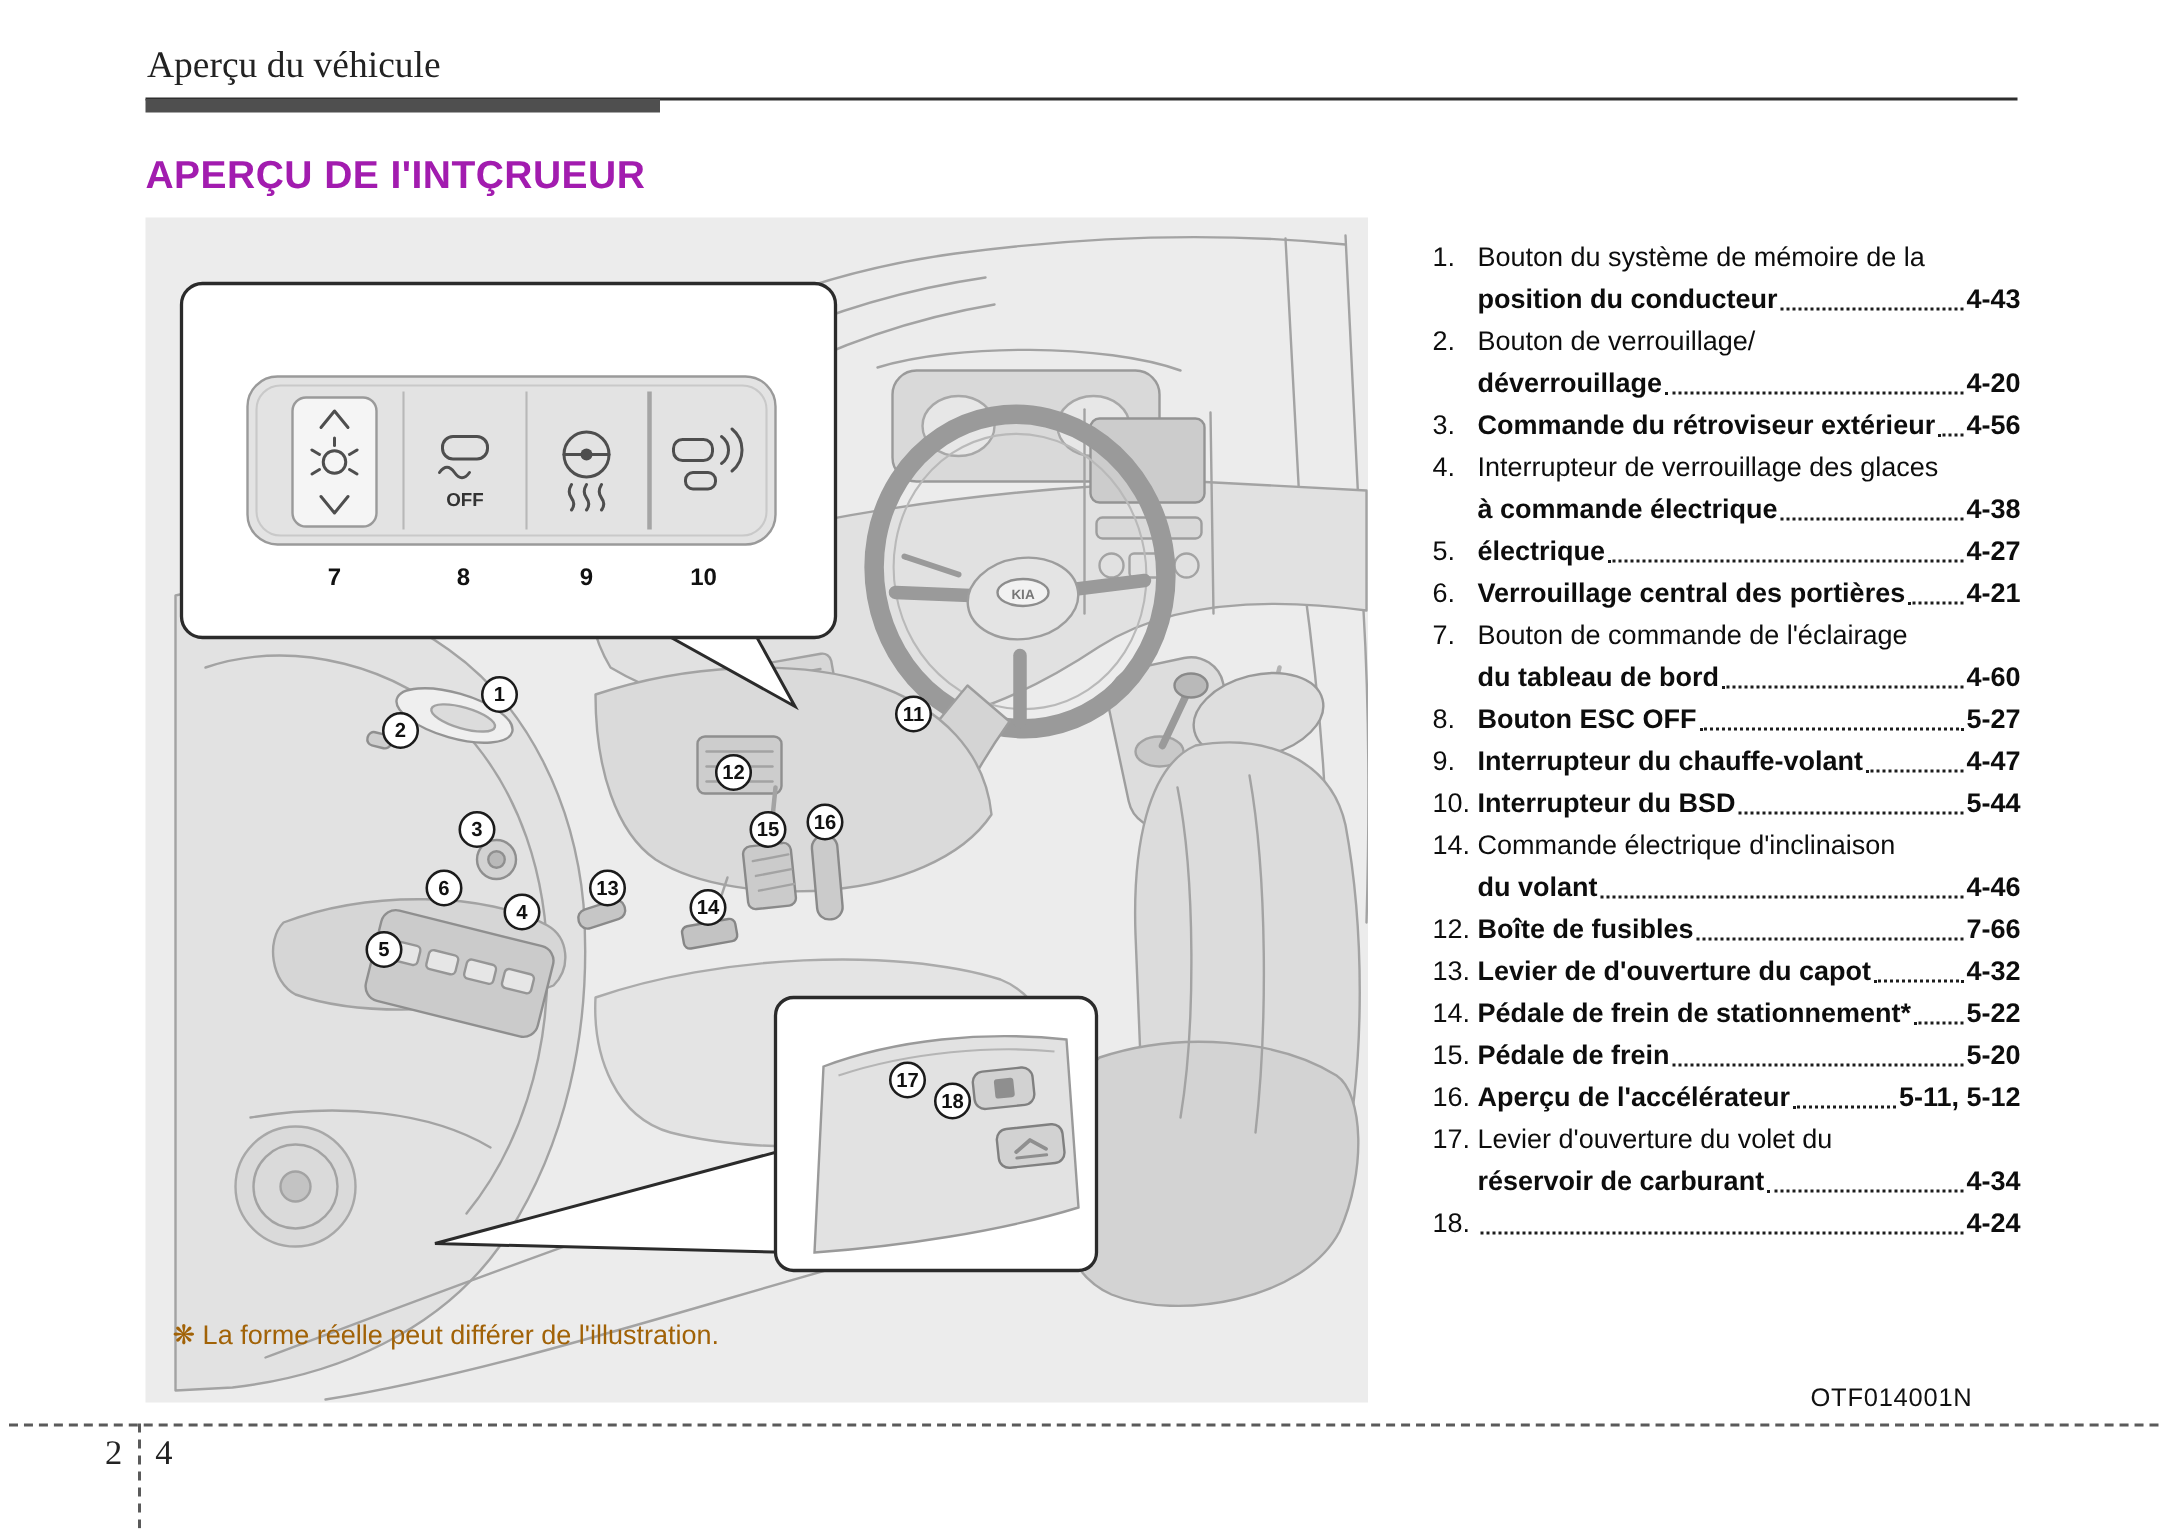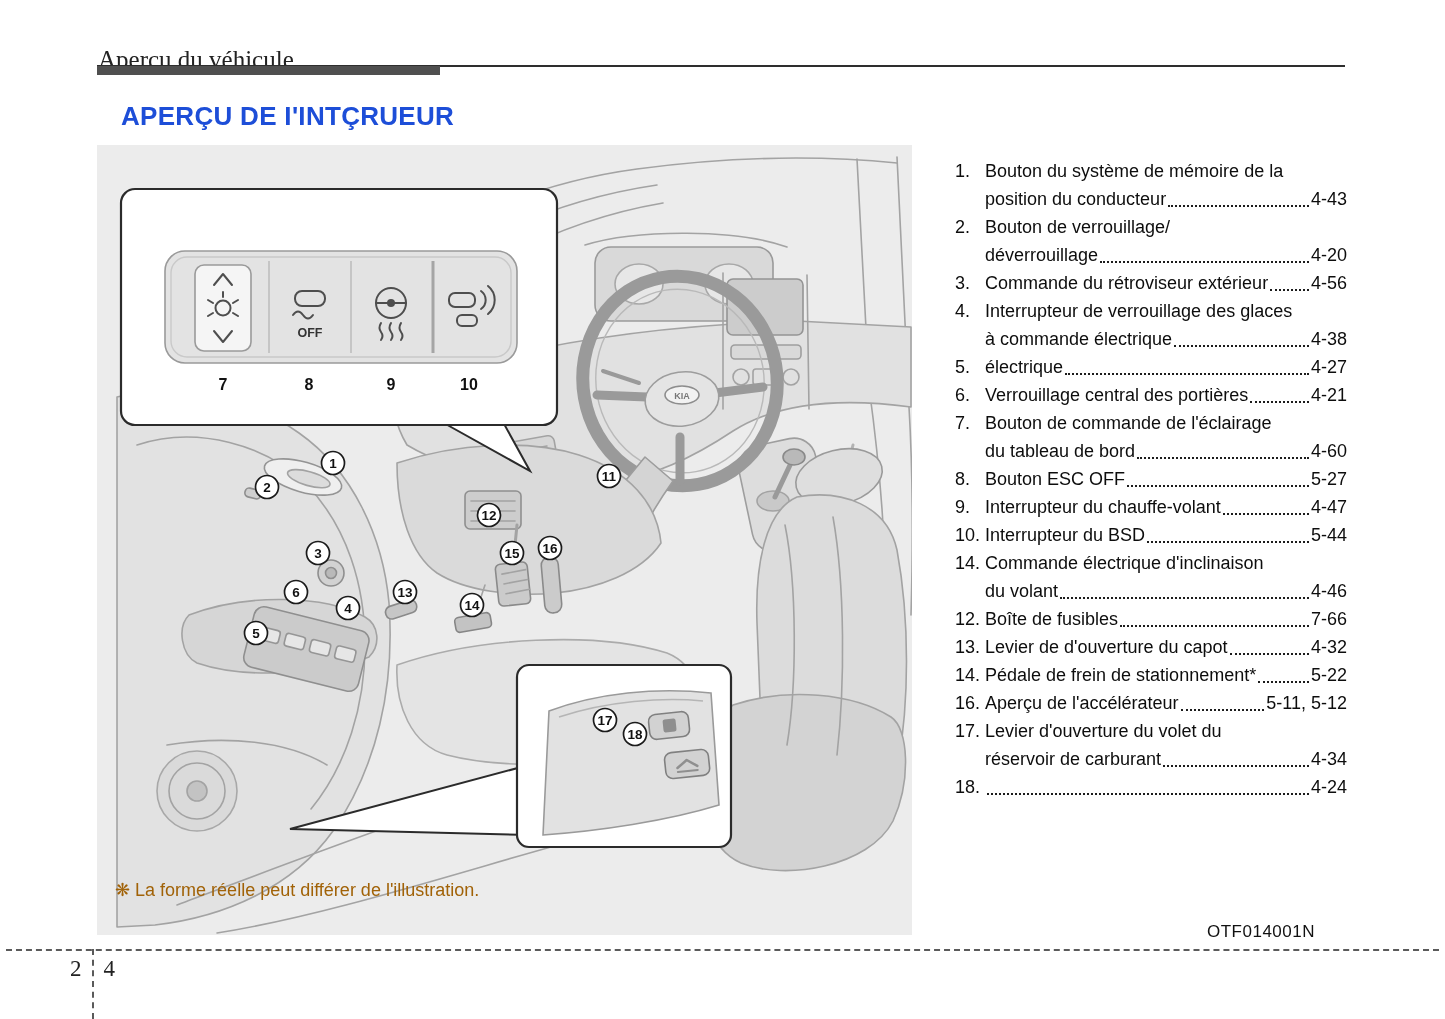--- a/index.html
+++ b/index.html
@@ -3,39 +3,39 @@
 <meta charset="utf-8">
 <title>Aperçu du véhicule</title>
 <style>
   * { margin:0; padding:0; box-sizing:border-box; }
   html,body { background:#ffffff; }
   .page {
     position:relative; width:1445px; height:1019px; background:#ffffff;
     font-family:"Liberation Sans", sans-serif; color:#111; overflow:hidden;
   }
   .header-title {
-    position:absolute; left:98px; top:46px;
+    position:absolute; left:98px; top:30px;
     font-family:"Liberation Serif", serif; font-size:25px; color:#222;
   }
   .header-rule { position:absolute; left:97px; top:65px; width:1248px; border-top:2px solid #2e2e2e; }
   .header-bar  { position:absolute; left:97px; top:66px; width:343px; height:9px; background:#4f4f4f; }
   .section-title {
     position:absolute; left:97px; top:101px;
-    font-size:26px; font-weight:bold; color:#1d4ed8; letter-spacing:0.3px;margin-left:24px;
+    font-size:26px; font-weight:bold; color:#a21caf; letter-spacing:0.3px;
   }
   .figure-box { position:absolute; left:97px; top:145px; width:815px; height:790px; background:#ececec; }
   .figure-box svg { position:absolute; left:0; top:0; font-family:"Liberation Sans", sans-serif; }
   .footnote { position:absolute; left:18px; top:734px; font-size:18px; color:#a16207; }
 
   .legend { position:absolute; left:955px; top:157px; width:392px; font-size:18px; line-height:28px; color:#0d0d0d; }
   .legend-item { display:flex; }
   .legend-item .num { flex:0 0 30px; white-space:nowrap; }
   .legend-item .body { flex:1 1 auto; min-width:0; }
   .legend .line { white-space:nowrap; }
-  .legend .line.last { display:flex; }
+  .legend .line.last { display:flex;font-weight:bold; }
   .legend .line.last .txt { flex:0 0 auto; }
   .legend .dots { flex:1 1 auto; position:relative; min-width:8px; margin:0 1px; }
   .legend .dots::after {
     content:""; position:absolute; left:1px; right:1px; bottom:6px;
     border-bottom:2px dotted #1c1c1c;
   }
   .legend .pg { flex:0 0 auto; }
 
   .figure-code { position:absolute; right:130px; top:922px; font-size:17px; letter-spacing:0.5px; color:#111; }
 
@@ -453,20 +453,30 @@
         <span class="num">14.</span>
         <div class="body">
           <div class="line last">
             <span class="txt">Pédale de frein de stationnement*</span>
             <span class="dots"></span>
             <span class="pg">5-22</span>
           </div>
         </div>
       </div>
       <div class="legend-item">
+        <span class="num">15.</span>
+        <div class="body">
+          <div class="line last">
+            <span class="txt">Pédale de frein</span>
+            <span class="dots"></span>
+            <span class="pg">5-20</span>
+          </div>
+        </div>
+      </div>
+      <div class="legend-item">
         <span class="num">16.</span>
         <div class="body">
           <div class="line last">
             <span class="txt">Aperçu de l'accélérateur</span>
             <span class="dots"></span>
             <span class="pg">5-11, 5-12</span>
           </div>
         </div>
       </div>
       <div class="legend-item">

